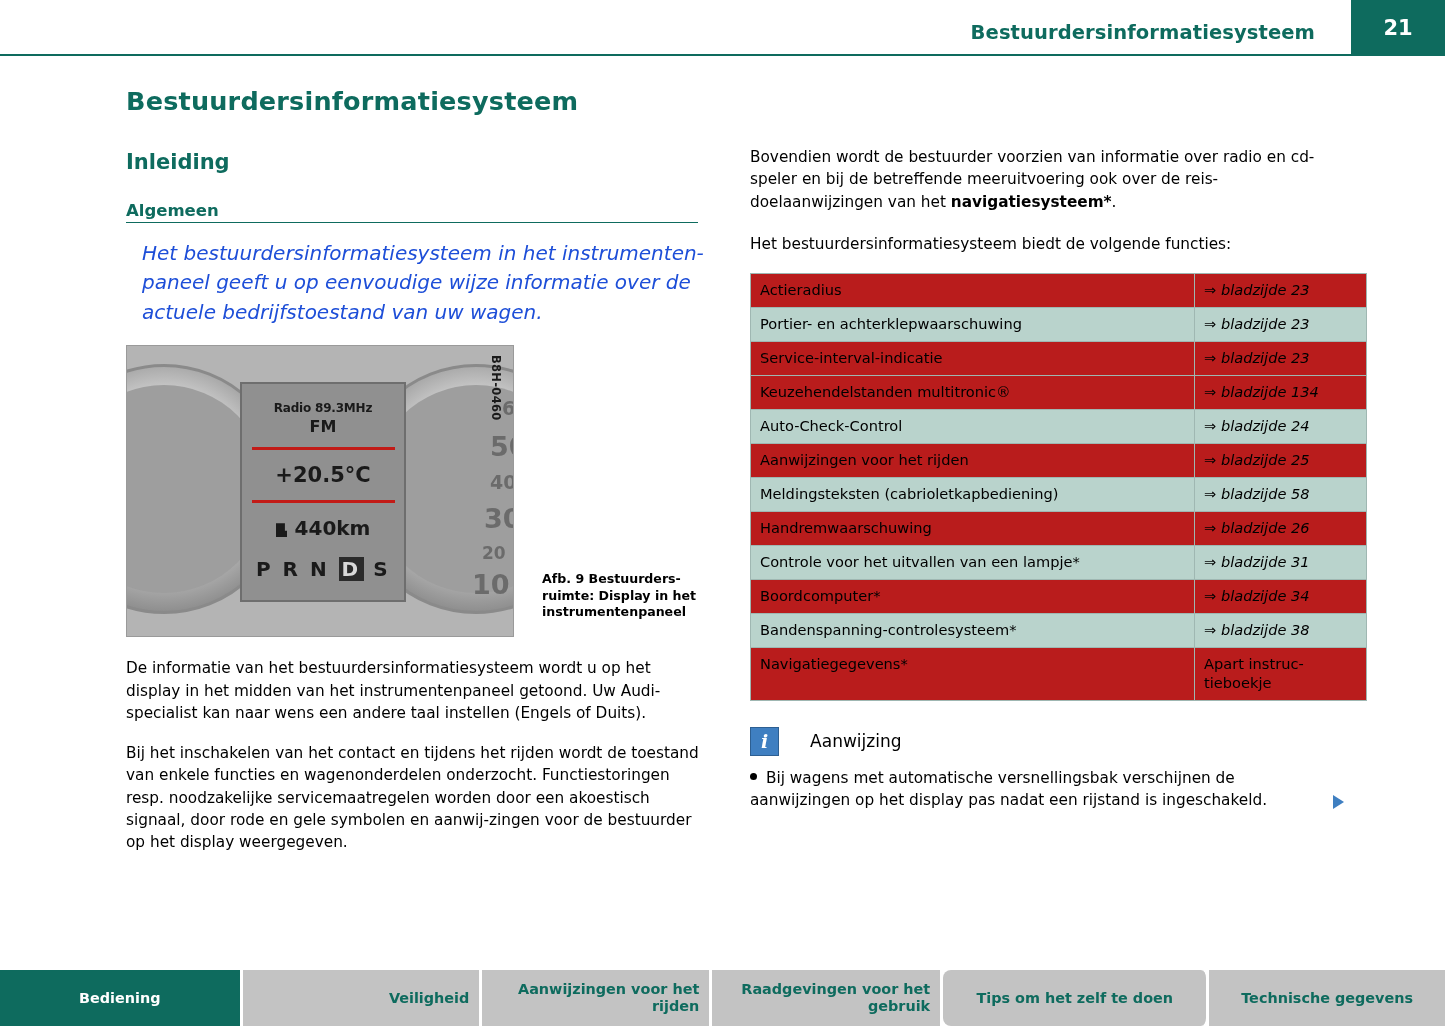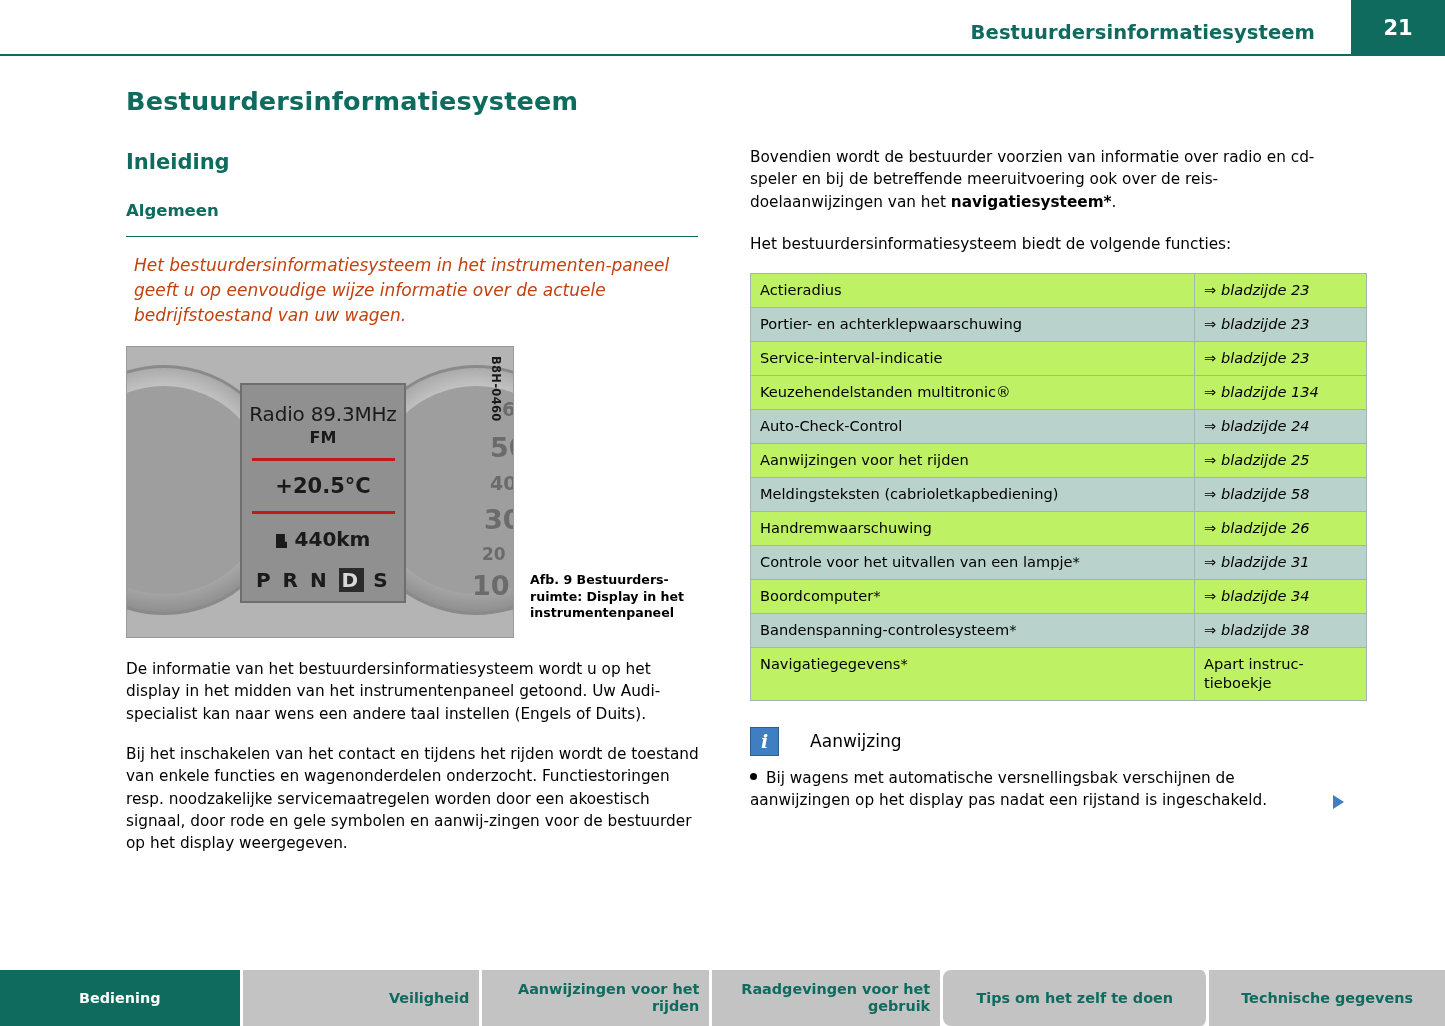--- a/index.html
+++ b/index.html
@@ -98,30 +98,30 @@
     font-size: 21px;
     font-weight: bold;
     color: #0e6b5e;
     margin: 34px 0 0 0;
   }
   h3.doc-sub2 {
     font-size: 16.5px;
     font-weight: bold;
     color: #0e6b5e;
     margin: 27px 0 0 0;
-    padding-bottom: 16px;
+    padding-bottom: 2px;
     border-bottom: 1px solid #0e6b5e;
     width: 572px;
   }
   p.intro-italic {
     font-style: italic;
-    font-size: 17px;
+    font-size: 20px;
     line-height: 1.47;
-    margin: 16px 0 0 8px;
-    color: #c2410c;
+    margin: 16px 0 0 16px;
+    color: #1d4ed8;
   }
   p.body-text {
     font-size: 15.3px;
     line-height: 1.46;
     margin: 18px 0 0 0;
     color: #000;
   }
   p.body-text.first { margin-top: 20px; }
 
   
@@ -172,22 +172,22 @@
     width: 166px;
     height: 220px;
     background: #909090;
     border: 2px solid #6e6e6e;
     box-sizing: border-box;
     color: #1a1a1a;
     text-align: center;
   }
   .disp-line1 {
     margin-top: 17px;
-    font-size: 20px;
-    font-weight: normal;
+    font-size: 12px;
+    font-weight: bold;
     letter-spacing: -0.2px;
   }
   .disp-line2 {
     margin-top: 2px;
     font-size: 16px;
     font-weight: bold;
   }
   .disp-red {
     width: 143px;
     height: 3px;
@@ -235,21 +235,21 @@
     right: 10px;
     top: 9px;
     font-size: 11.5px;
     font-weight: bold;
     color: #1a1a1a;
     writing-mode: vertical-rl;
     letter-spacing: 0.3px;
   }
   .fig-caption {
     position: absolute;
-    left: 404px;
+    left: 416px;
     top: 226px;
     width: 178px;
     font-size: 12.6px;
     font-weight: bold;
     line-height: 1.32;
   }
 
   
   p.rt-text {
     font-size: 15.3px;
@@ -271,21 +271,21 @@
     border: 1px solid #9fb7b2;
     vertical-align: top;
     line-height: 1.3;
   }
   table.func-table td.label { width: 424px; }
   table.func-table td.ref {
     font-style: italic;
     width: 152px;
   }
   table.func-table tr.shaded td { background: #b9d3cc; }
-  table.func-table tr.plain td { background: #bef264; }
+  table.func-table tr.plain td { background: #b91c1c; }
   .arrow-gl { font-style: normal; }
 
   
   .note-block {
     margin-top: 26px;
     position: relative;
   }
   .note-icon {
     display: inline-block;
     width: 29px;

